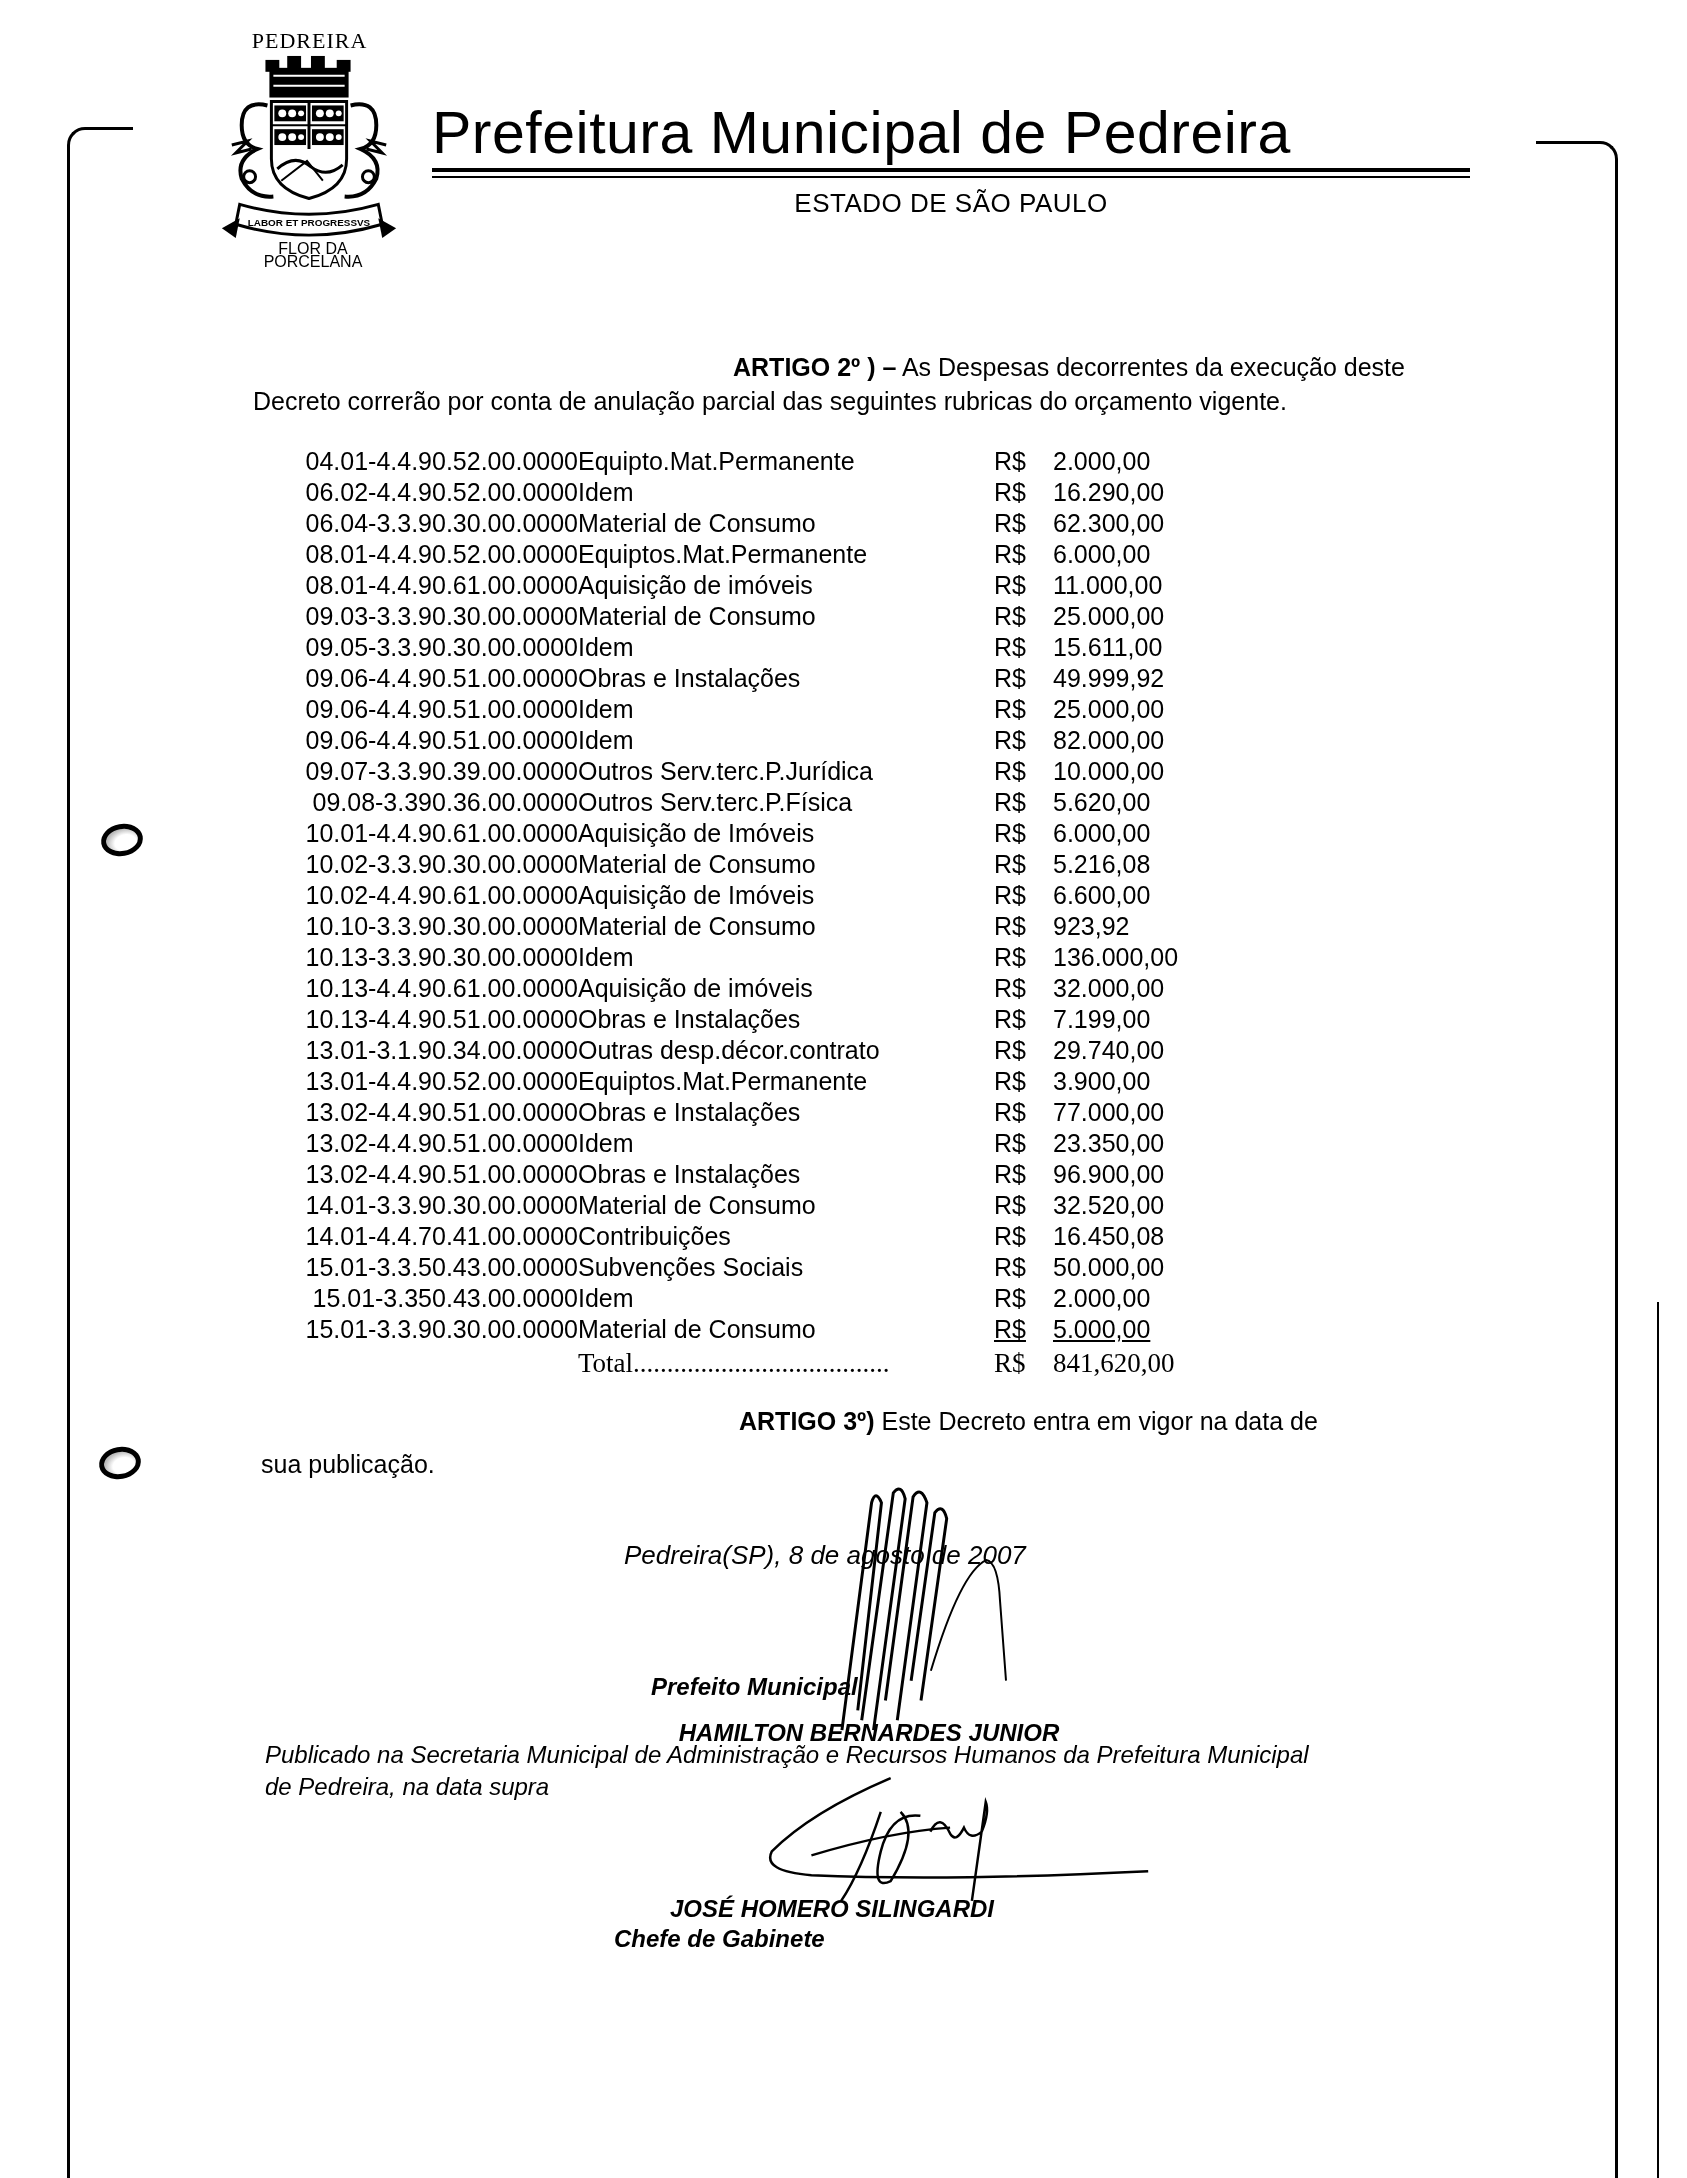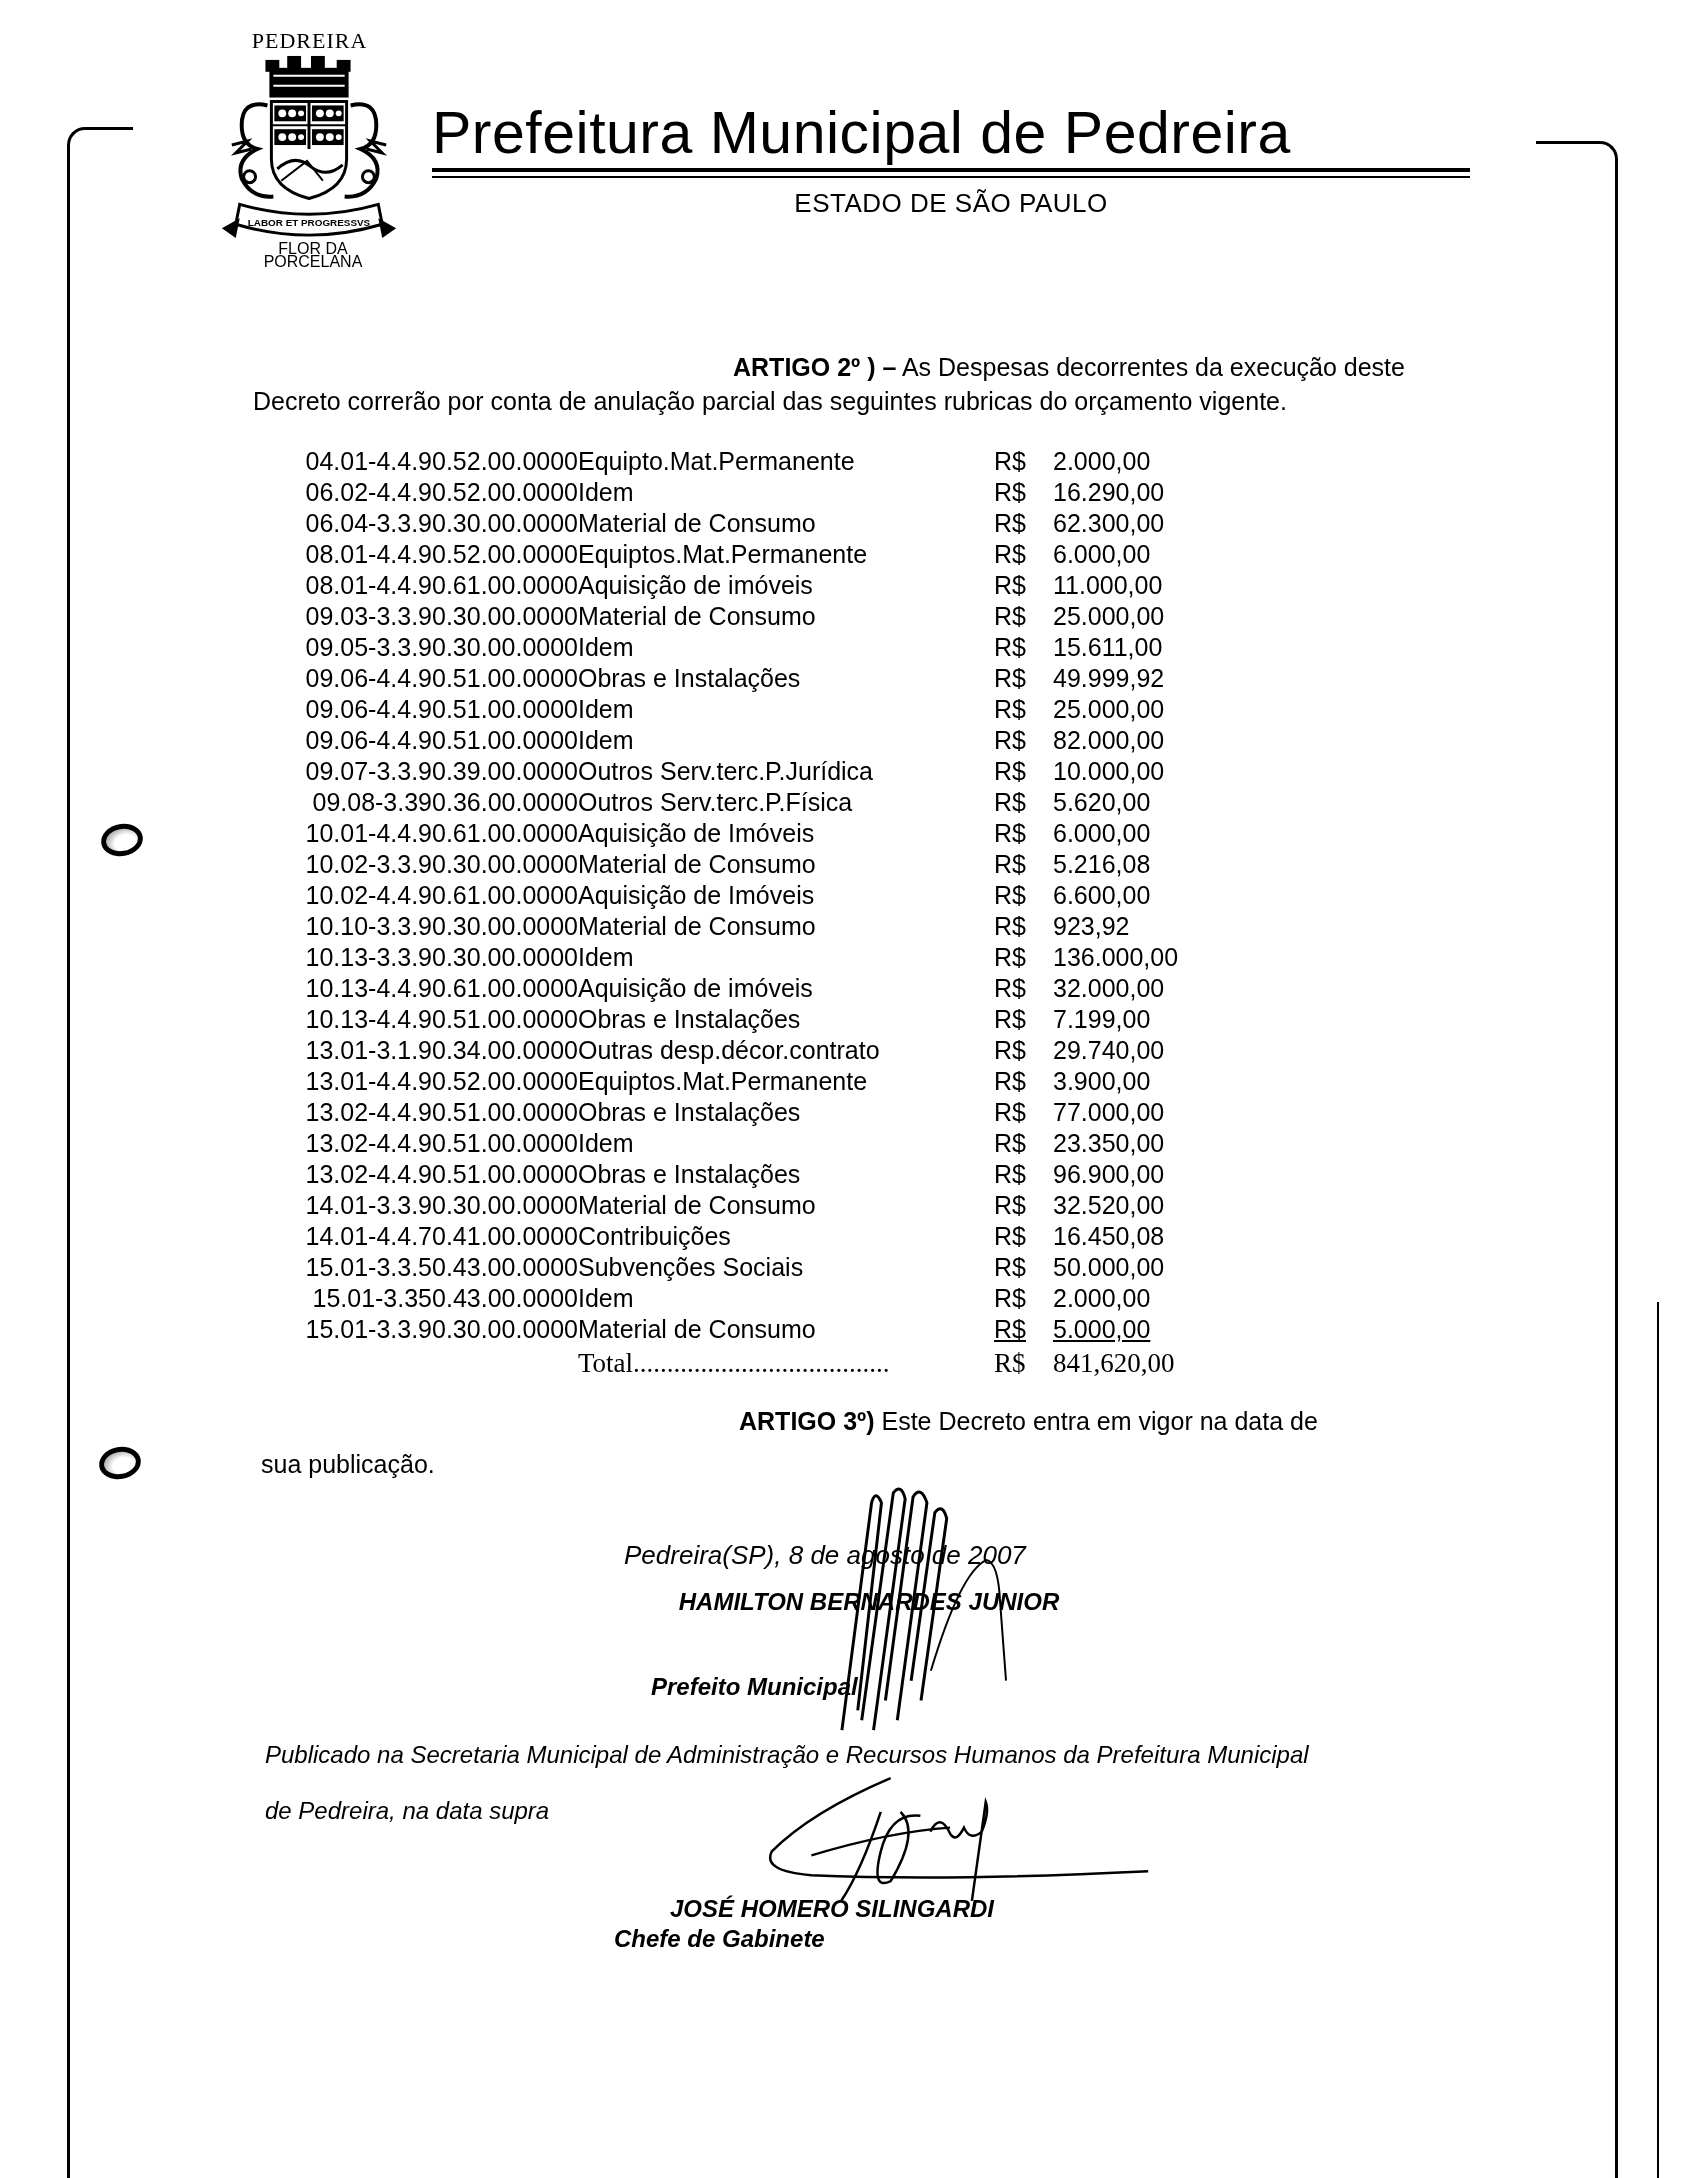--- a/index.html
+++ b/index.html
@@ -305,25 +305,25 @@
 <div class="para" style="left:261px; top:1449px;">sua publicação.</div>
 
 <div class="para italic" style="left:624px; top:1540px; font-size:26px;">Pedreira(SP),  8 de agosto de 2007</div>
 <svg class="sig" style="left:802px; top:1483px;" width="238" height="257" viewBox="0 0 240 260">
   <path d="M40 250 L70 20 Q74 6 80 20 L56 230" fill="none" stroke="#000" stroke-width="3"></path>
   <path d="M60 240 L92 10 Q100 0 104 16 L72 250" fill="none" stroke="#000" stroke-width="3"></path>
   <path d="M84 220 L112 14 Q120 2 126 20 L96 240" fill="none" stroke="#000" stroke-width="3"></path>
   <path d="M110 200 L134 30 Q142 20 146 36 L120 220" fill="none" stroke="#000" stroke-width="3"></path>
   <path d="M130 190 Q160 90 186 78 Q198 80 200 120 L206 200" fill="none" stroke="#000" stroke-width="2"></path>
 </svg>
-<div class="signer-name" style="left:651px; width:436px; top:1588px;">HAMILTON BERNARDES JUNIOR</div>
+<div class="signer-name" style="left:651px; width:436px; top:1719px;">HAMILTON BERNARDES JUNIOR</div>
 <div class="signer-role" style="left:651px; width:436px; top:1673px;">Prefeito Municipal</div>
 
 <div class="para italic" style="left:265px; top:1740px; font-size:24px;">Publicado na Secretaria Municipal de Administração e Recursos Humanos da Prefeitura Municipal</div>
-<div class="para italic" style="left:265px; top:1772px; font-size:24px;margin-top:24px;">de Pedreira, na data supra</div>
+<div class="para italic" style="left:265px; top:1772px; font-size:24px;">de Pedreira, na data supra</div>
 
 <svg class="sig" style="left:752px; top:1772px;" width="416" height="139" viewBox="0 0 420 140">
   <path d="M140 6 Q60 40 20 80 Q10 100 60 104 Q200 110 400 100" fill="none" stroke="#000" stroke-width="2.5"></path>
   <path d="M130 40 Q110 100 90 130" fill="none" stroke="#000" stroke-width="2.5"></path>
   <path d="M150 40 Q170 60 140 110 Q120 120 130 80 Q140 40 170 44" fill="none" stroke="#000" stroke-width="2.5"></path>
   <path d="M60 84 Q140 60 200 56" fill="none" stroke="#000" stroke-width="2.5"></path>
   <path d="M180 60 Q190 40 200 62 Q206 72 214 56 Q220 70 232 60 Q240 40 236 30 L222 130" fill="none" stroke="#000" stroke-width="2.5"></path>
 </svg>
 <div class="signer-name" style="left:614px; width:436px; top:1895px;">JOSÉ HOMERO SILINGARDI</div>
 <div class="signer-role" style="left:614px; width:436px; top:1925px;">Chefe de Gabinete</div>

